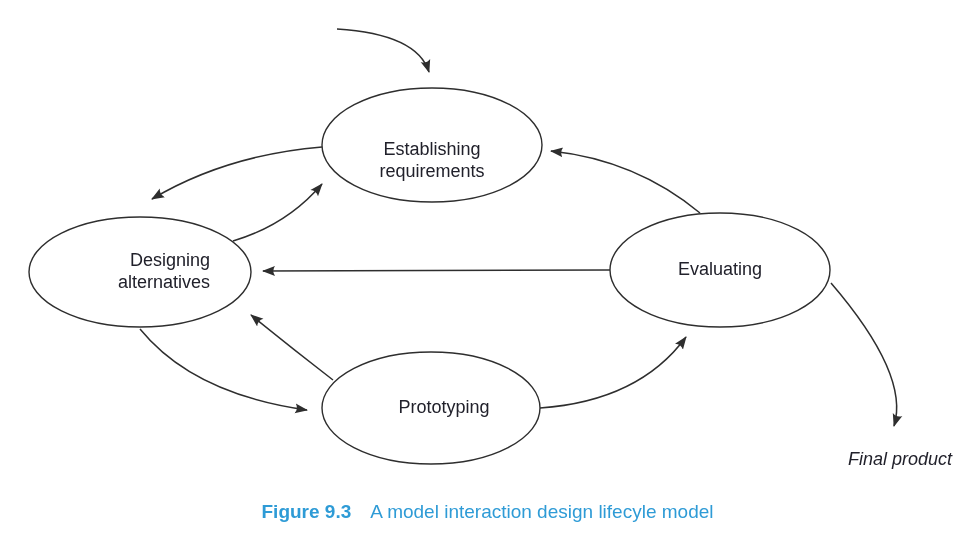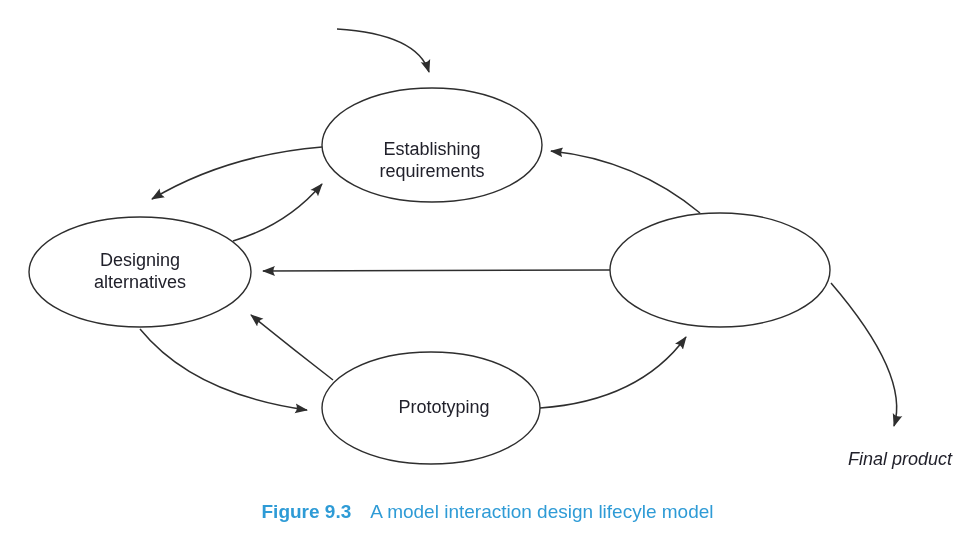--- a/index.html
+++ b/index.html
@@ -66,21 +66,22 @@
 
     <g fill="#ffffff" stroke="#2e2e2e" stroke-width="1.4">
       <ellipse cx="432" cy="145" rx="110" ry="57"></ellipse>
       <ellipse cx="140" cy="272" rx="111" ry="55"></ellipse>
       <ellipse cx="720" cy="270" rx="110" ry="57"></ellipse>
       <ellipse cx="431" cy="408" rx="109" ry="56"></ellipse>
     </g>
   </svg>
 
   <div class="node-label" style="left:432px; top:146px;margin-top:15px;">Establishing requirements</div>
-  <div class="node-label" style="left:140px; top:272px;">Designing alternatives</div>
+  <div class="node-label" style="left:140px; top:272px;text-align:right;">Designing alternatives</div>
+  <div class="node-label" style="left:720px; top:270px;">Evaluating</div>
   <div class="node-label" style="left:444px; top:408px;">Prototyping</div>
 
   <div class="terminal-label" style="left:900px; top:459px;font-style:italic;">Final product</div>
 
   <div class="figure-caption">
     <span class="cap-label">Figure 9.3</span><span>A model interaction design lifecyle model</span>
   </div>
 
 </div>
 

